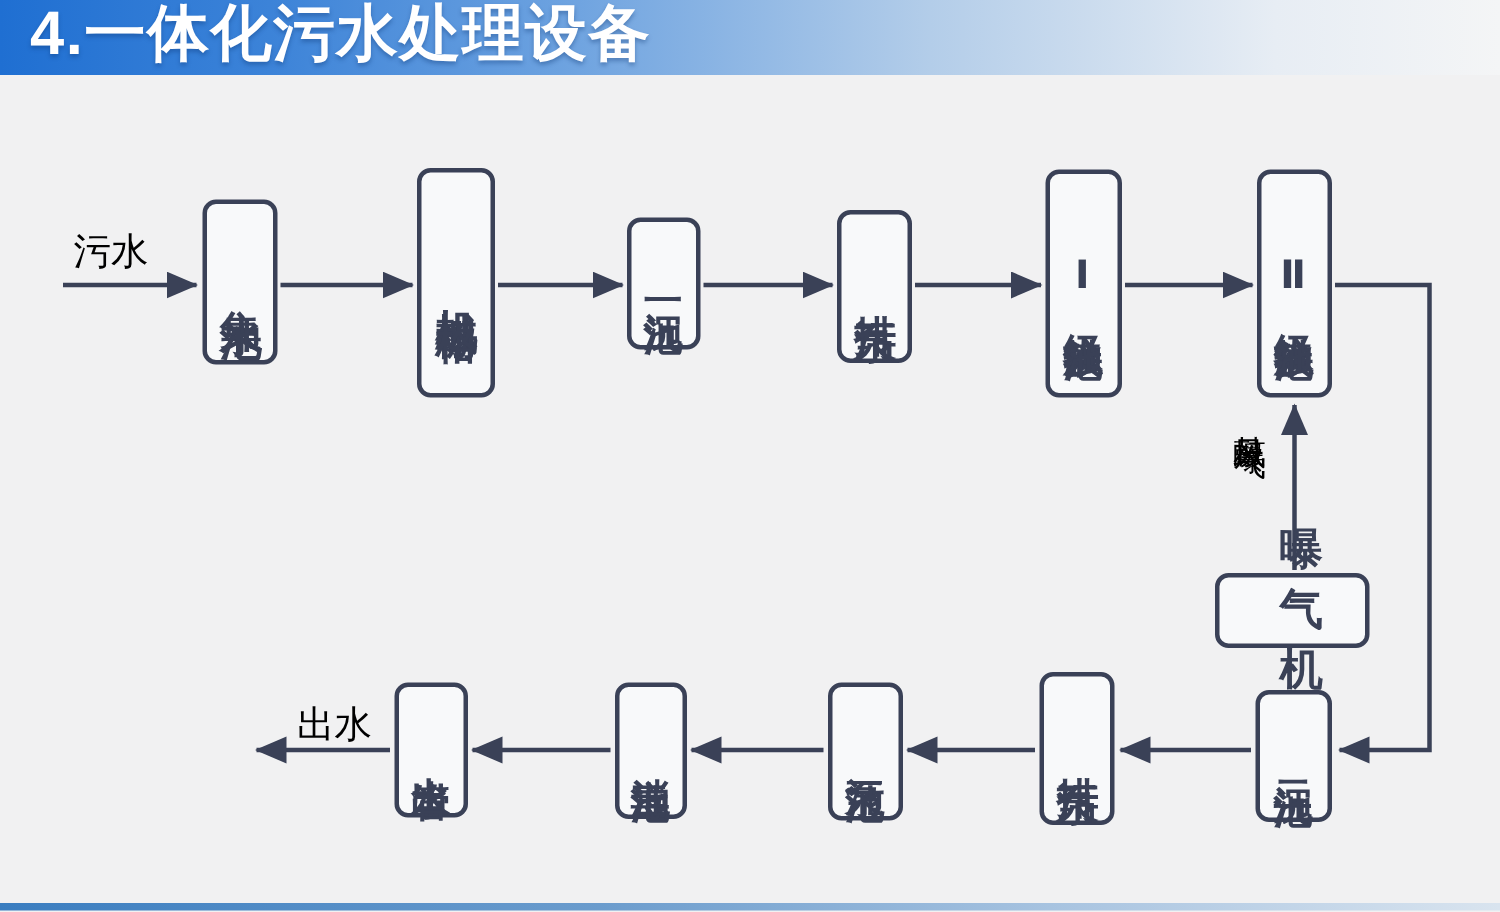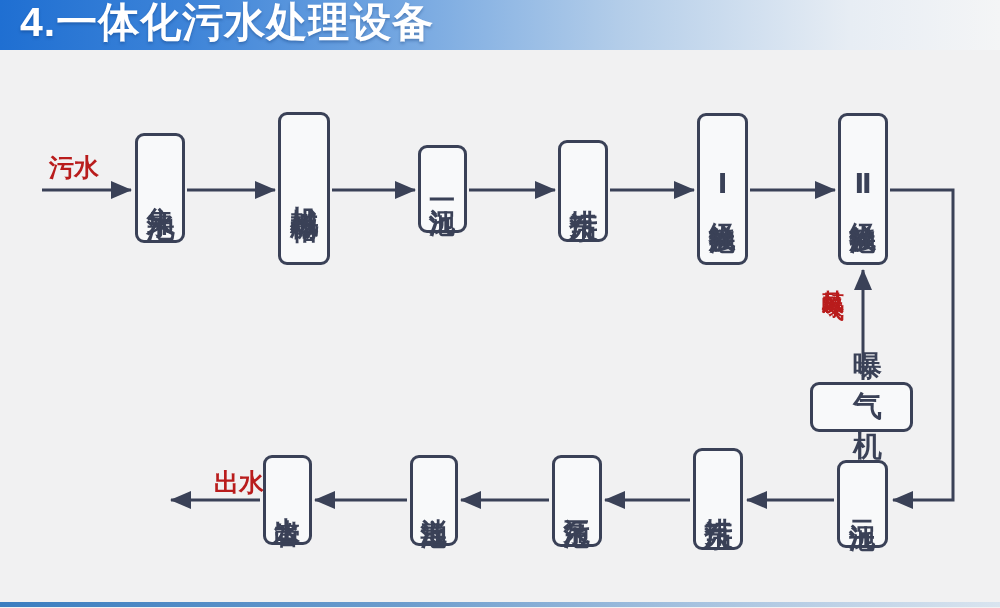--- a/index.html
+++ b/index.html
@@ -34,21 +34,21 @@
     display:flex; align-items:center; justify-content:center;
     font-weight:600;
   }
   .node .vtxt {
     writing-mode:vertical-rl; text-orientation:upright;
     font-size:28px; letter-spacing:3px; line-height:1;
   }
   .node .htxt { font-size:29px; letter-spacing:2px; }
   
   .lbl {
-    position:absolute; color:#b91c1c; font-weight:700; font-size:25px;
+    position:absolute; color:#000000; font-weight:400; font-size:25px;
     white-space:nowrap;
   }
   .lbl.vert {
     writing-mode:vertical-rl; text-orientation:upright;
     font-size:22px; letter-spacing:3px; line-height:1;
   }
   svg.arrows { position:absolute; left:0; top:0; pointer-events:none; }
 </style>
 </head>
 <body>
@@ -78,21 +78,21 @@
 
     <path d="M834 500 H747" marker-end="url(#ah)"></path>
     <path d="M690 500 H605" marker-end="url(#ah)"></path>
     <path d="M549 500 H461" marker-end="url(#ah)"></path>
     <path d="M407 500 H315" marker-end="url(#ah)"></path>
     <path d="M260 500 H171" marker-end="url(#ah)"></path>
   </g>
 </svg>
 
 <span class="lbl" style="left:49px;top:151px;">污水</span>
-<span class="lbl" style="left:214px;top:466px;">出水</span>
+<span class="lbl" style="left:198px;top:466px;">出水</span>
 <span class="lbl vert" style="left:822px;top:272px;">鼓风曝气</span>
 
 <div class="node" style="left:135px;top:133px;width:50px;height:110px;">
   <span class="vtxt">集水池</span>
 </div>
 <div class="node" style="left:278px;top:112px;width:52px;height:153px;">
   <span class="vtxt">机械栅格</span>
 </div>
 <div class="node" style="left:418px;top:145px;width:49px;height:88px;">
   <span class="vtxt" style="font-size:26px;letter-spacing:2px;">一沉池</span>

